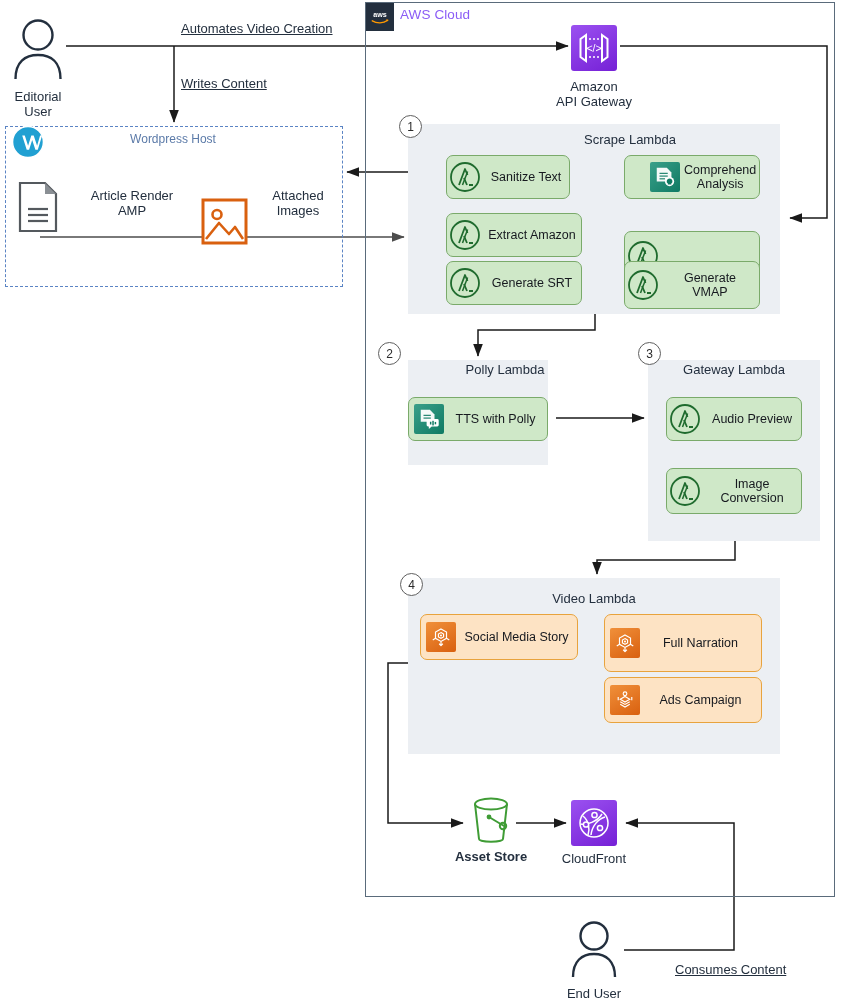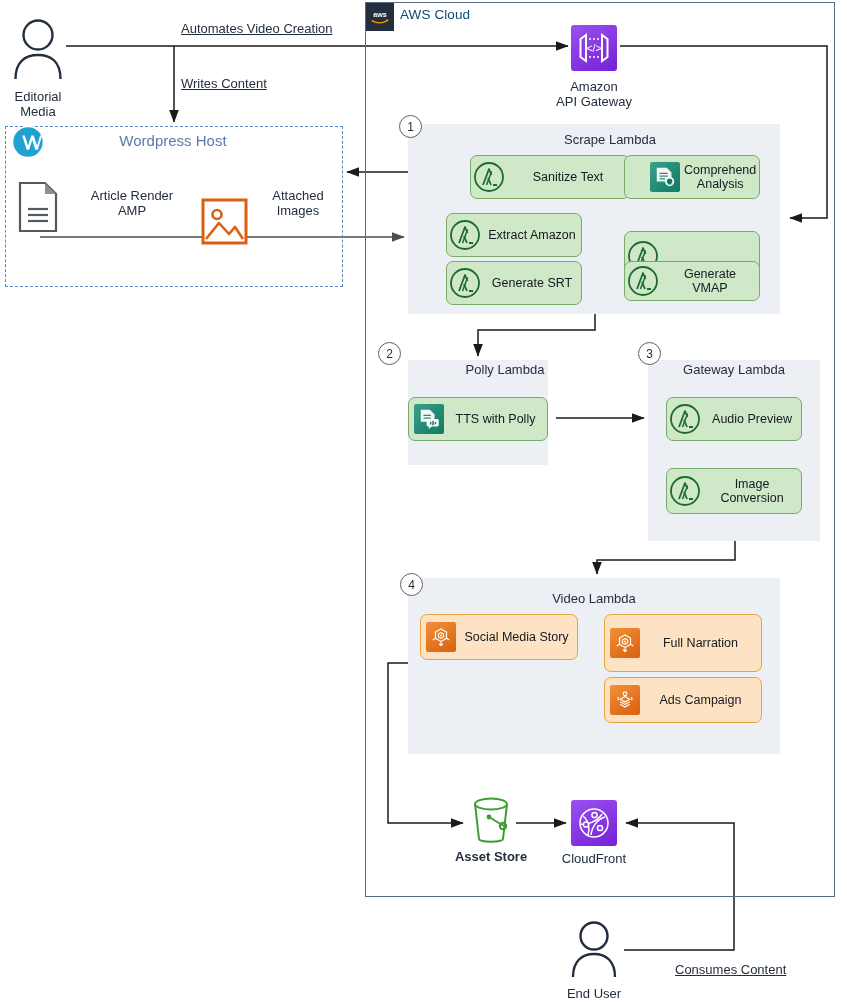--- a/index.html
+++ b/index.html
@@ -7,24 +7,24 @@
        font-family:"Liberation Sans","DejaVu Sans",sans-serif;
        color:#232f3e;-webkit-font-smoothing:antialiased;}
   .abs{position:absolute;}
   .svg-layer{position:absolute;left:0;top:0;width:847px;height:1002px;pointer-events:none;}
 
   
   .aws-cloud{left:365px;top:2px;width:468px;height:893px;border:1.6px solid #5a6b7b;background:transparent;}
   .aws-badge{left:366px;top:3px;width:28px;height:28px;background:#232f3e;
              display:flex;align-items:center;justify-content:center;}
   .aws-badge svg{display:block;}
-  .aws-cloud-label{left:400px;top:7px;font-size:13.5px;color:#0c4a6e;letter-spacing:.1px;}
+  .aws-cloud-label{left:400px;top:7px;font-size:13.5px;color:#8b5cf6;letter-spacing:.1px;}
 
   .wp-host{left:5px;top:126px;width:336px;height:159px;border:1.6px dashed #5b84c4;background:transparent;}
-  .wp-title{left:5px;top:132px;width:336px;text-align:center;font-size:15px;color:#5b7aa8;}
+  .wp-title{left:5px;top:132px;width:336px;text-align:center;font-size:12px;color:#5b7aa8;}
 
   
   .panel{background:#eceff3;}
   .panel-title{position:absolute;width:100%;text-align:center;font-size:13px;color:#232f3e;}
 
   #scrape-panel{left:408px;top:124px;width:372px;height:190px;}
   #polly-panel{left:408px;top:360px;width:140px;height:105px;}
   #postprod-panel{left:648px;top:360px;width:172px;height:181px;}
   #video-panel{left:408px;top:578px;width:372px;height:176px;}
 
@@ -100,21 +100,21 @@
   </svg>
 </div>
 <div class="abs aws-cloud-label">AWS Cloud</div>
 
 <div class="abs" style="left:10px;top:18px;width:56px;height:62px;">
   <svg width="56" height="62" viewBox="0 0 56 62">
     <circle cx="28" cy="17" r="14.5" fill="none" stroke="#232f3e" stroke-width="2.4"></circle>
     <path d="M5.5,61 C5.5,44 15,37 28,37 C41,37 50.5,44 50.5,61" fill="none" stroke="#232f3e" stroke-width="2.4"></path>
   </svg>
 </div>
-<div class="node-label" style="left:0px;top:89px;width:76px;">Editorial Media</div>
+<div class="node-label" style="left:0px;top:89px;width:76px;">Editorial User</div>
 <div class="edge-label" style="left:181px;top:21px;">Automates Video Creation</div>
 <div class="edge-label" style="left:181px;top:76px;">Writes Content</div>
 
 <div class="abs wp-host"></div>
 <div class="abs wp-title">Wordpress Host</div>
 <div class="abs" style="left:11px;top:125px;width:34px;height:34px;">
   <svg width="34" height="34" viewBox="0 0 34 34">
     <circle cx="17" cy="17" r="15.5" fill="#21a0d2"></circle>
     <path d="M8.2 10.5 h5.6 l3.3 10.2 3.2 -10.2 h2.4 l3.4 10.3 3.0 -10.3 h2.0
              l-4.3 14.2 h-2.4 l-3.2 -9.6 -3.1 9.6 h-2.4 l-4.5 -14.2 z" fill="#ffffff"></path>
@@ -165,23 +165,23 @@
     <text x="17" y="21" font-family="Liberation Sans, sans-serif" font-size="10.5" fill="#ffffff" text-anchor="middle">&lt;/&gt;</text>
   </svg>
 </div>
 <div class="node-label" style="left:544px;top:79px;width:100px;">
   <div>Amazon</div>
   <div>API Gateway</div>
 </div>
 
 <div class="abs panel" id="scrape-panel"></div>
 <div class="step" style="left:399px;top:115px;">1</div>
-<div class="panel-title" style="left:408px;top:132px;width:404px;">Scrape Lambda</div>
-
-<div class="chip chip-green" style="left:446px;top:155px;width:160px;height:44px;margin-left:24px;">
+<div class="panel-title" style="left:428px;top:132px;width:404px;">Scrape Lambda</div>
+
+<div class="chip chip-green" style="left:446px;top:155px;width:124px;height:44px;">
   <span class="ic">
     <svg width="36" height="36" viewBox="0 0 36 36">
       <circle cx="18" cy="18" r="14" fill="none" stroke="#1f6b2e" stroke-width="1.8"></circle>
       <path d="M12,26 L18,10 L20.5,16 M17,19 L20,26 M22,26 L26,26" fill="none" stroke="#1f6b2e" stroke-width="1.8" stroke-linejoin="round"></path>
       <path d="M15.5,26 L20.6,12.5" fill="none" stroke="#1f6b2e" stroke-width="1.5"></path>
     </svg>
   </span>
   <span class="lbl">Sanitize Text</span>
 </div>
 
@@ -232,21 +232,21 @@
   <span class="ic">
     <svg width="36" height="36" viewBox="0 0 36 36">
       <circle cx="18" cy="18" r="14" fill="none" stroke="#1f6b2e" stroke-width="1.8"></circle>
       <path d="M12,26 L18,10 L20.5,16 M17,19 L20,26 M22,26 L26,26" fill="none" stroke="#1f6b2e" stroke-width="1.8" stroke-linejoin="round"></path>
       <path d="M15.5,26 L20.6,12.5" fill="none" stroke="#1f6b2e" stroke-width="1.5"></path>
     </svg>
   </span>
   <span class="lbl">Generate SRT</span>
 </div>
 
-<div class="chip chip-green" style="left:624px;top:261px;width:136px;height:40px;">
+<div class="chip chip-green" style="left:624px;top:261px;width:136px;height:48px;">
   <span class="ic">
     <svg width="36" height="36" viewBox="0 0 36 36">
       <circle cx="18" cy="18" r="14" fill="none" stroke="#1f6b2e" stroke-width="1.8"></circle>
       <path d="M12,26 L18,10 L20.5,16 M17,19 L20,26 M22,26 L26,26" fill="none" stroke="#1f6b2e" stroke-width="1.8" stroke-linejoin="round"></path>
       <path d="M15.5,26 L20.6,12.5" fill="none" stroke="#1f6b2e" stroke-width="1.5"></path>
     </svg>
   </span>
   <span class="lbl">Generate VMAP</span>
 </div>
 

